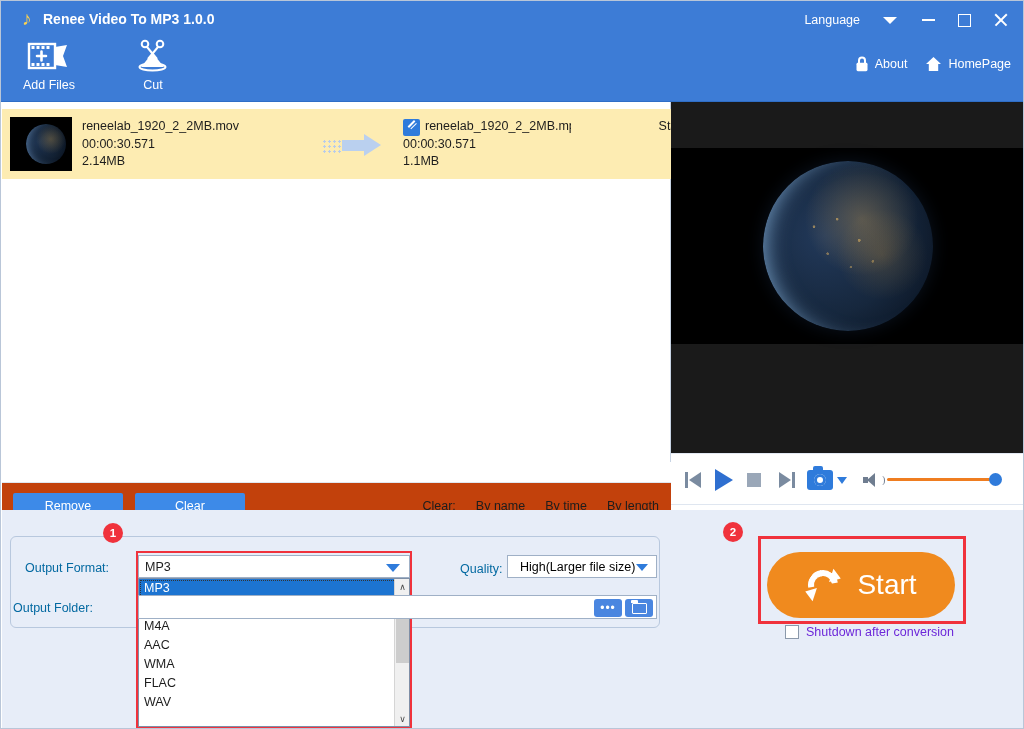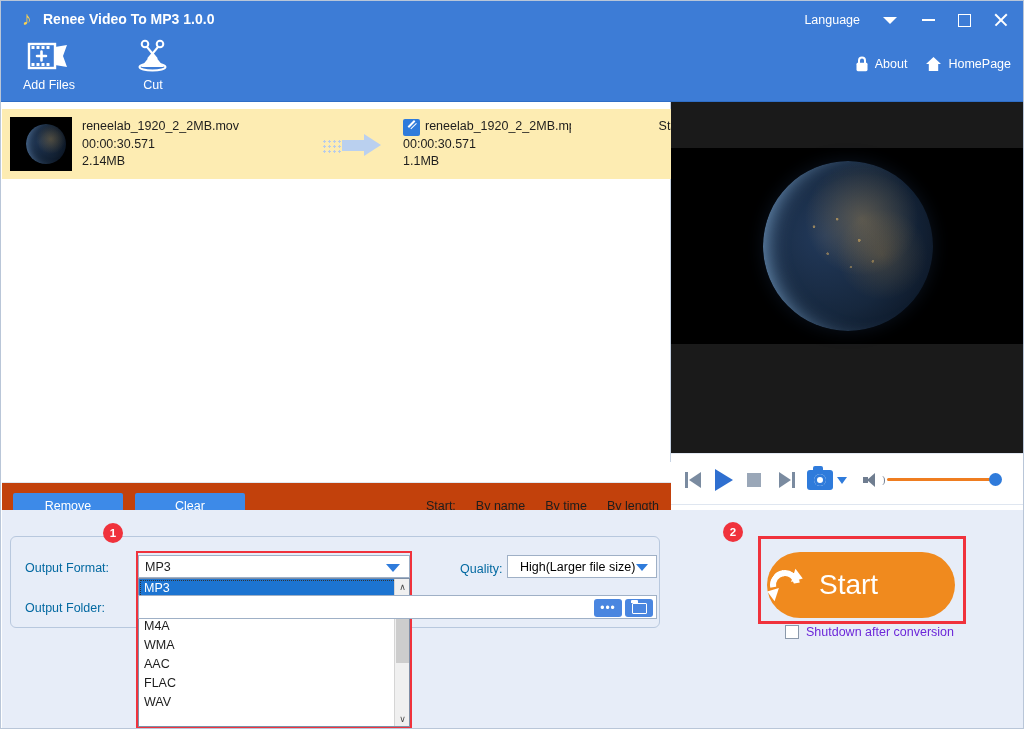--- a/index.html
+++ b/index.html
@@ -194,21 +194,21 @@
     background: #e7edf8;
   }
   .groupbox {
     position: absolute; left: 8px; top: 26px; width: 650px; height: 92px;
     border: 1px solid #b8c8de; border-radius: 6px; background: transparent;
   }
   .lbl {
     position: absolute; font-size: 12.5px; color: #0369a1; line-height: 16px;
   }
   .lbl-format { left: 24px; top: 559px; }
-  .lbl-folder { left: 24px; top: 599px; }
+  .lbl-folder { left: 12px; top: 599px; }
   .lbl-quality { left: 459px; top: 560px; }
 
   .badge {
     position: absolute; width: 20px; height: 20px; border-radius: 50%;
     background: #f0323c; color: #ffffff; font-size: 11.5px; font-weight: bold;
     display: flex; align-items: center; justify-content: center;
   }
   .badge-1 { left: 102px; top: 522px; }
   .badge-2 { left: 722px; top: 521px; }
 
@@ -280,21 +280,21 @@
   .folder-glyph::before { content:""; position:absolute; left:-1.6px; top:-4px; width:7px; height:3px; background:#ffffff; border-radius:1px 1px 0 0; }
 
   
   .start-annot {
     position: absolute; left: 757px; top: 535px; width: 208px; height: 88px;
     border: 3px solid #f0323c;
   }
   .start-btn {
     position: absolute; left: 766px; top: 551px; width: 188px; height: 66px;
     background: #f08a1e; border-radius: 33px; border: none;
-    display: flex; align-items: center; gap: 16px;
+    display: flex; align-items: center; justify-content: center; gap: 16px;
     color: #ffffff;
   }
   .refresh-ico { position: relative; width: 36px; height: 36px; }
   .refresh-ico .ring {
     position: absolute; left: 3px; top: 3px; width: 30px; height: 30px; border-radius: 50%;
     border: 6px solid #ffffff; border-right-color: transparent; border-bottom-color: transparent;
     transform: rotate(35deg);
   }
   .refresh-ico .t1 {
     position: absolute; right: 0px; top: 3px; width: 0; height: 0;
@@ -417,21 +417,21 @@
         <div class="status-head">Status</div>
         <div class="status-val">-</div>
       </div>
     </div>
   </div>
 
   <div class="listbar">
     <button class="btn-flat btn-remove">Remove</button>
     <button class="btn-flat btn-clear">Clear</button>
     <div class="sortwrap">
-      <span class="sort-label">Start:</span>
+      <span class="sort-label">Clear:</span>
       <span class="sort-opt">By name</span>
       <span class="sort-opt">By time</span>
       <span class="sort-opt">By length</span>
     </div>
   </div>
 
   <div class="preview">
     <div class="video-band">
       <div class="video-globe"></div>
     </div>
@@ -478,22 +478,22 @@
 
   <div class="fmt-combo">
     <span class="val">MP3</span>
     <span class="arrow"></span>
   </div>
 
   <div class="fmt-list">
     <div class="fmt-opt sel">MP3</div>
     <div class="fmt-opt">MP2</div>
     <div class="fmt-opt">M4A</div>
+    <div class="fmt-opt">AAC</div>
     <div class="fmt-opt">WMA</div>
-    <div class="fmt-opt">AAC</div>
     <div class="fmt-opt">FLAC</div>
     <div class="fmt-opt">WAV</div>
     <div class="fmt-scroll">
       <div class="sb-arrow sb-up">∧</div>
       <div class="sb-thumb"></div>
       <div class="sb-arrow sb-down">∨</div>
     </div>
   </div>
 
   <div class="qual-combo">

